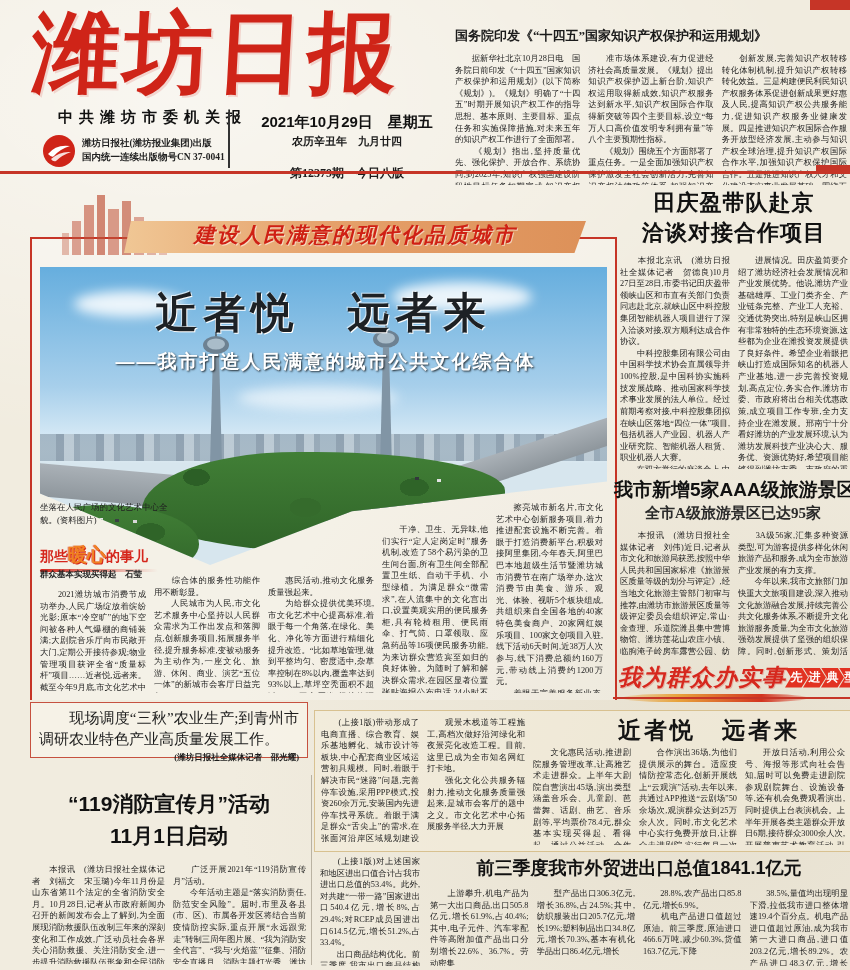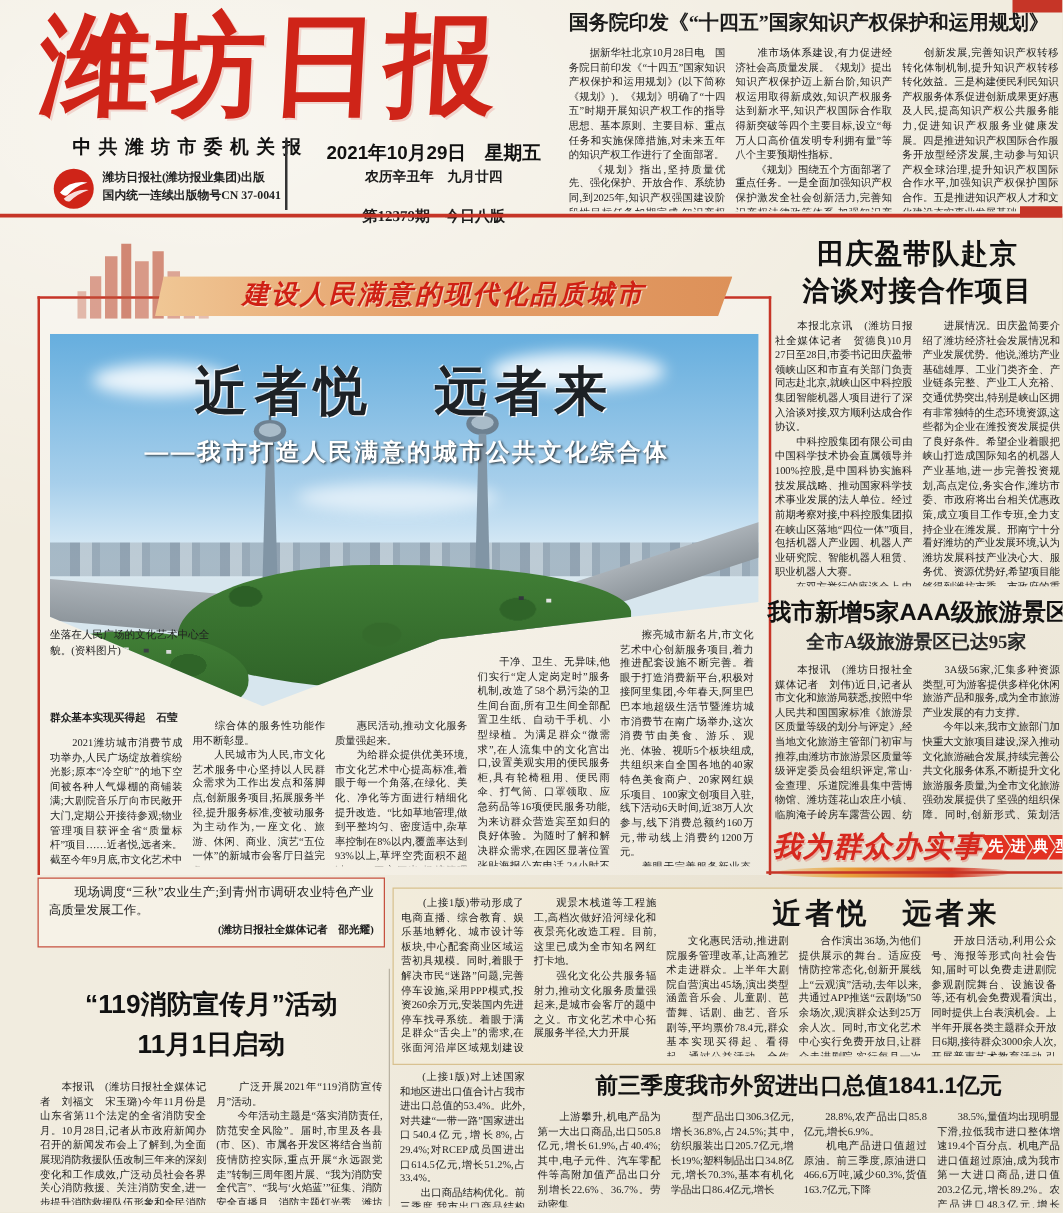--- a/index.html
+++ b/index.html
@@ -89,21 +89,21 @@
     <div>国内统一连续出版物号CN 37-0041</div>
   </div>
   <div class="abs" style="left:228px;top:112px;width:1.5px;height:56px;background:#333;"></div>
   <div class="abs" style="left:242px;top:113px;width:210px;text-align:center;">
     <div class="hl" style="font-size:15px;">2021年10月29日　星期五</div>
     <div style="font-size:11px;font-weight:bold;margin-top:2px;">农历辛丑年　九月廿四</div>
     <div style="font-size:12px;font-weight:bold;margin-top:16px;">第12379期　今日八版</div>
   </div>
 
   <div class="abs" style="left:455px;top:8px;width:392px;">
-    <div style="font-size:16px;font-weight:900;white-space:nowrap;letter-spacing:0;">国务院印发《“十四五”国家知识产权保护和运用规划》</div>
+    <div style="font-size:13px;font-weight:900;white-space:nowrap;letter-spacing:0;margin-top:19px;">国务院印发《“十四五”国家知识产权保护和运用规划》</div>
     <div class="cols" style="margin-top:8px;height:132px;">
       <div class="body-text">　　据新华社北京10月28日电　国务院日前印发《“十四五”国家知识产权保护和运用规划》(以下简称《规划》)。《规划》明确了“十四五”时期开展知识产权工作的指导思想、基本原则、主要目标、重点任务和实施保障措施,对未来五年的知识产权工作进行了全面部署。
 　　《规划》指出,坚持质量优先、强化保护、开放合作、系统协同,到2025年,知识产权强国建设阶段性目标任务如期完成,知识产权领域治理能力和治理水平显著提高,知识产权事业实现高质量发展,有效支撑创新驱动发展和高标</div>
       <div class="body-text">　　准市场体系建设,有力促进经济社会高质量发展。《规划》提出知识产权保护迈上新台阶,知识产权运用取得新成效,知识产权服务达到新水平,知识产权国际合作取得新突破等四个主要目标,设立“每万人口高价值发明专利拥有量”等八个主要预期性指标。
 　　《规划》围绕五个方面部署了重点任务。一是全面加强知识产权保护激发全社会创新活力,完善知识产权法律政策体系,加强知识产权司法保护、行政保护、协同保护和源头保护。二是提高知识产权转移转化成效支撑实体经济</div>
       <div class="body-text">　　创新发展,完善知识产权转移转化体制机制,提升知识产权转移转化效益。三是构建便民利民知识产权服务体系促进创新成果更好惠及人民,提高知识产权公共服务能力,促进知识产权服务业健康发展。四是推进知识产权国际合作服务开放型经济发展,主动参与知识产权全球治理,提升知识产权国际合作水平,加强知识产权保护国际合作。五是推进知识产权人才和文化建设夯实事业发展基础。围绕五大任务,《规划》还设立了商业秘密保护工程等十五个专项工程。</div>
     </div>
   </div>
   <div class="abs redline" style="left:810px;top:0;width:40px;height:10px;"></div>
 
@@ -156,20 +156,24 @@
       <div class="road" style="left:55%;top:60%;width:60%;height:9%;transform:rotate(-18deg);"></div>
       <div class="park" style="left:18%;top:62%;width:64%;height:34%;border-radius:45% 55% 40% 60%/60% 40% 55% 45%;"></div>
       <div class="park" style="left:-6%;top:80%;width:34%;height:26%;border-radius:50%;"></div>
       <div class="abs" style="left:8%;top:84%;width:4px;height:2.5px;background:#2b2f33;box-shadow:14px 1px 0 #e8e8e8,30px 2px 0 #3a3f44,48px 3px 0 #d8d8d8,330px -40px 0 #33383c,352px -38px 0 #e2e2e2,300px 6px 0 #2b2f33,340px 8px 0 #ddd,380px 10px 0 #35393d,420px 12px 0 #e5e5e5,460px 14px 0 #2e3236;"></div>
       <div id="photo-headline" class="abs" style="left:0;right:0;top:18px;">近者悦　远者来</div>
       <div id="photo-subhead" class="abs" style="left:4px;right:0;top:82px;">——我市打造人民满意的城市公共文化综合体</div>
     </div>
 
     <div class="abs caption" style="left:8px;top:262px;width:132px;">坐落在人民广场的文化艺术中心全貌。(资料图片)</div>
 
+    <div id="warm-label" class="abs" style="left:8px;top:303px;width:118px;">
+      <span class="pre">那些</span><span class="mid">暖心</span><span class="post">的事儿</span>
+      <div class="label-underline"></div>
+    </div>
     <div class="abs byline" style="left:8px;top:330px;width:110px;">群众基本实现买得起　石莹</div>
 
     <div class="abs body-text" style="left:8px;top:350px;width:106px;height:104px;">　　2021潍坊城市消费节成功举办,人民广场绽放着缤纷光影;原本“冷空旷”的地下空间被各种人气爆棚的商铺装满;大剧院音乐厅向市民敞开大门,定期公开接待参观;物业管理项目获评全省“质量标杆”项目……近者悦,远者来。截至今年9月底,市文化艺术中心到访人员达250万人,比去年同期增长598%,城市公共文化</div>
     <div class="abs body-text" style="left:122px;top:336px;width:106px;height:118px;">　　综合体的服务性功能作用不断彰显。
 　　人民城市为人民,市文化艺术服务中心坚持以人民群众需求为工作出发点和落脚点,创新服务项目,拓展服务半径,提升服务标准,变被动服务为主动作为,一座文化、旅游、休闲、商业、演艺“五位一体”的新城市会客厅日益完备。
 　　推动城市综合文化实力出新出彩,必须坚持以文惠民,加快推进公共文化设施建设,办好</div>
     <div class="abs body-text" style="left:236px;top:336px;width:106px;height:118px;">　　惠民活动,推动文化服务质量强起来。
 　　为给群众提供优美环境,市文化艺术中心提高标准,着眼于每一个角落,在绿化、美化、净化等方面进行精细化提升改造。“比如草地管理,做到平整均匀、密度适中,杂草率控制在8%以内,覆盖率达到93%以上,草坪空秃面积不超过15×15平方厘米;场馆管理要做到时时干净、处处干净……”文化艺术中心项目经理高洪立向记者介绍,为实现厕所</div>
     <div class="abs body-text" style="left:350px;top:285px;width:106px;height:169px;">　　干净、卫生、无异味,他们实行“定人定岗定时”服务机制,改造了58个易污染的卫生间台面,所有卫生间全部配置卫生纸、自动干手机、小型绿植。为满足群众“微需求”,在人流集中的文化宫出口,设置美观实用的便民服务柜,具有轮椅租用、便民雨伞、打气筒、口罩领取、应急药品等16项便民服务功能,为来访群众营造宾至如归的良好体验。为随时了解和解决群众需求,在园区显著位置张贴海报公布电话,24小时不打烊,市民对中心工作有投诉或意见建议随时反映。
 　　从市民可见可感的小事做起,涓滴汇海,带来的是不断跃升的群众文化获得感。</div>
@@ -210,21 +214,21 @@
         <span class="chev">典</span>
         <span class="chev">型</span>
       </span>
     </div>
     <div class="swoosh" style="left:4px;right:14px;top:32px;"></div>
   </div>
 
   <div class="abs redline" style="left:613px;top:697px;width:237px;height:2px;"></div>
 
   <div class="abs fragment-box" style="left:30px;top:702px;width:278px;height:56px;padding:5px 8px;box-sizing:border-box;">
-    <div class="body-text" style="font-size:10px;">　　现场调度“三秋”农业生产;到青州市调研农业特色产业高质量发展工作。</div>
+    <div class="body-text" style="font-size:15px;">　　现场调度“三秋”农业生产;到青州市调研农业特色产业高质量发展工作。</div>
     <div style="font-size:8.5px;font-weight:bold;text-align:right;margin-top:2px;">(潍坊日报社全媒体记者　邵光耀)</div>
   </div>
 
   <div class="abs headline-c hl" style="left:30px;top:788px;width:278px;font-size:21px;line-height:1.5;">
     <div>“119消防宣传月”活动</div>
     <div>11月1日启动</div>
   </div>
   <div class="abs cols" style="left:32px;top:864px;width:274px;height:100px;">
     <div class="body-text">　　本报讯　(潍坊日报社全媒体记者　刘福文　宋玉璐)今年11月份是山东省第11个法定的全省消防安全月。10月28日,记者从市政府新闻办召开的新闻发布会上了解到,为全面展现消防救援队伍改制三年来的深刻变化和工作成效,广泛动员社会各界关心消防救援、关注消防安全,进一步提升消防救援队伍形象和全民消防安全素质,自11月1日至30日,全市将</div>
     <div class="body-text">　　广泛开展2021年“119消防宣传月”活动。

